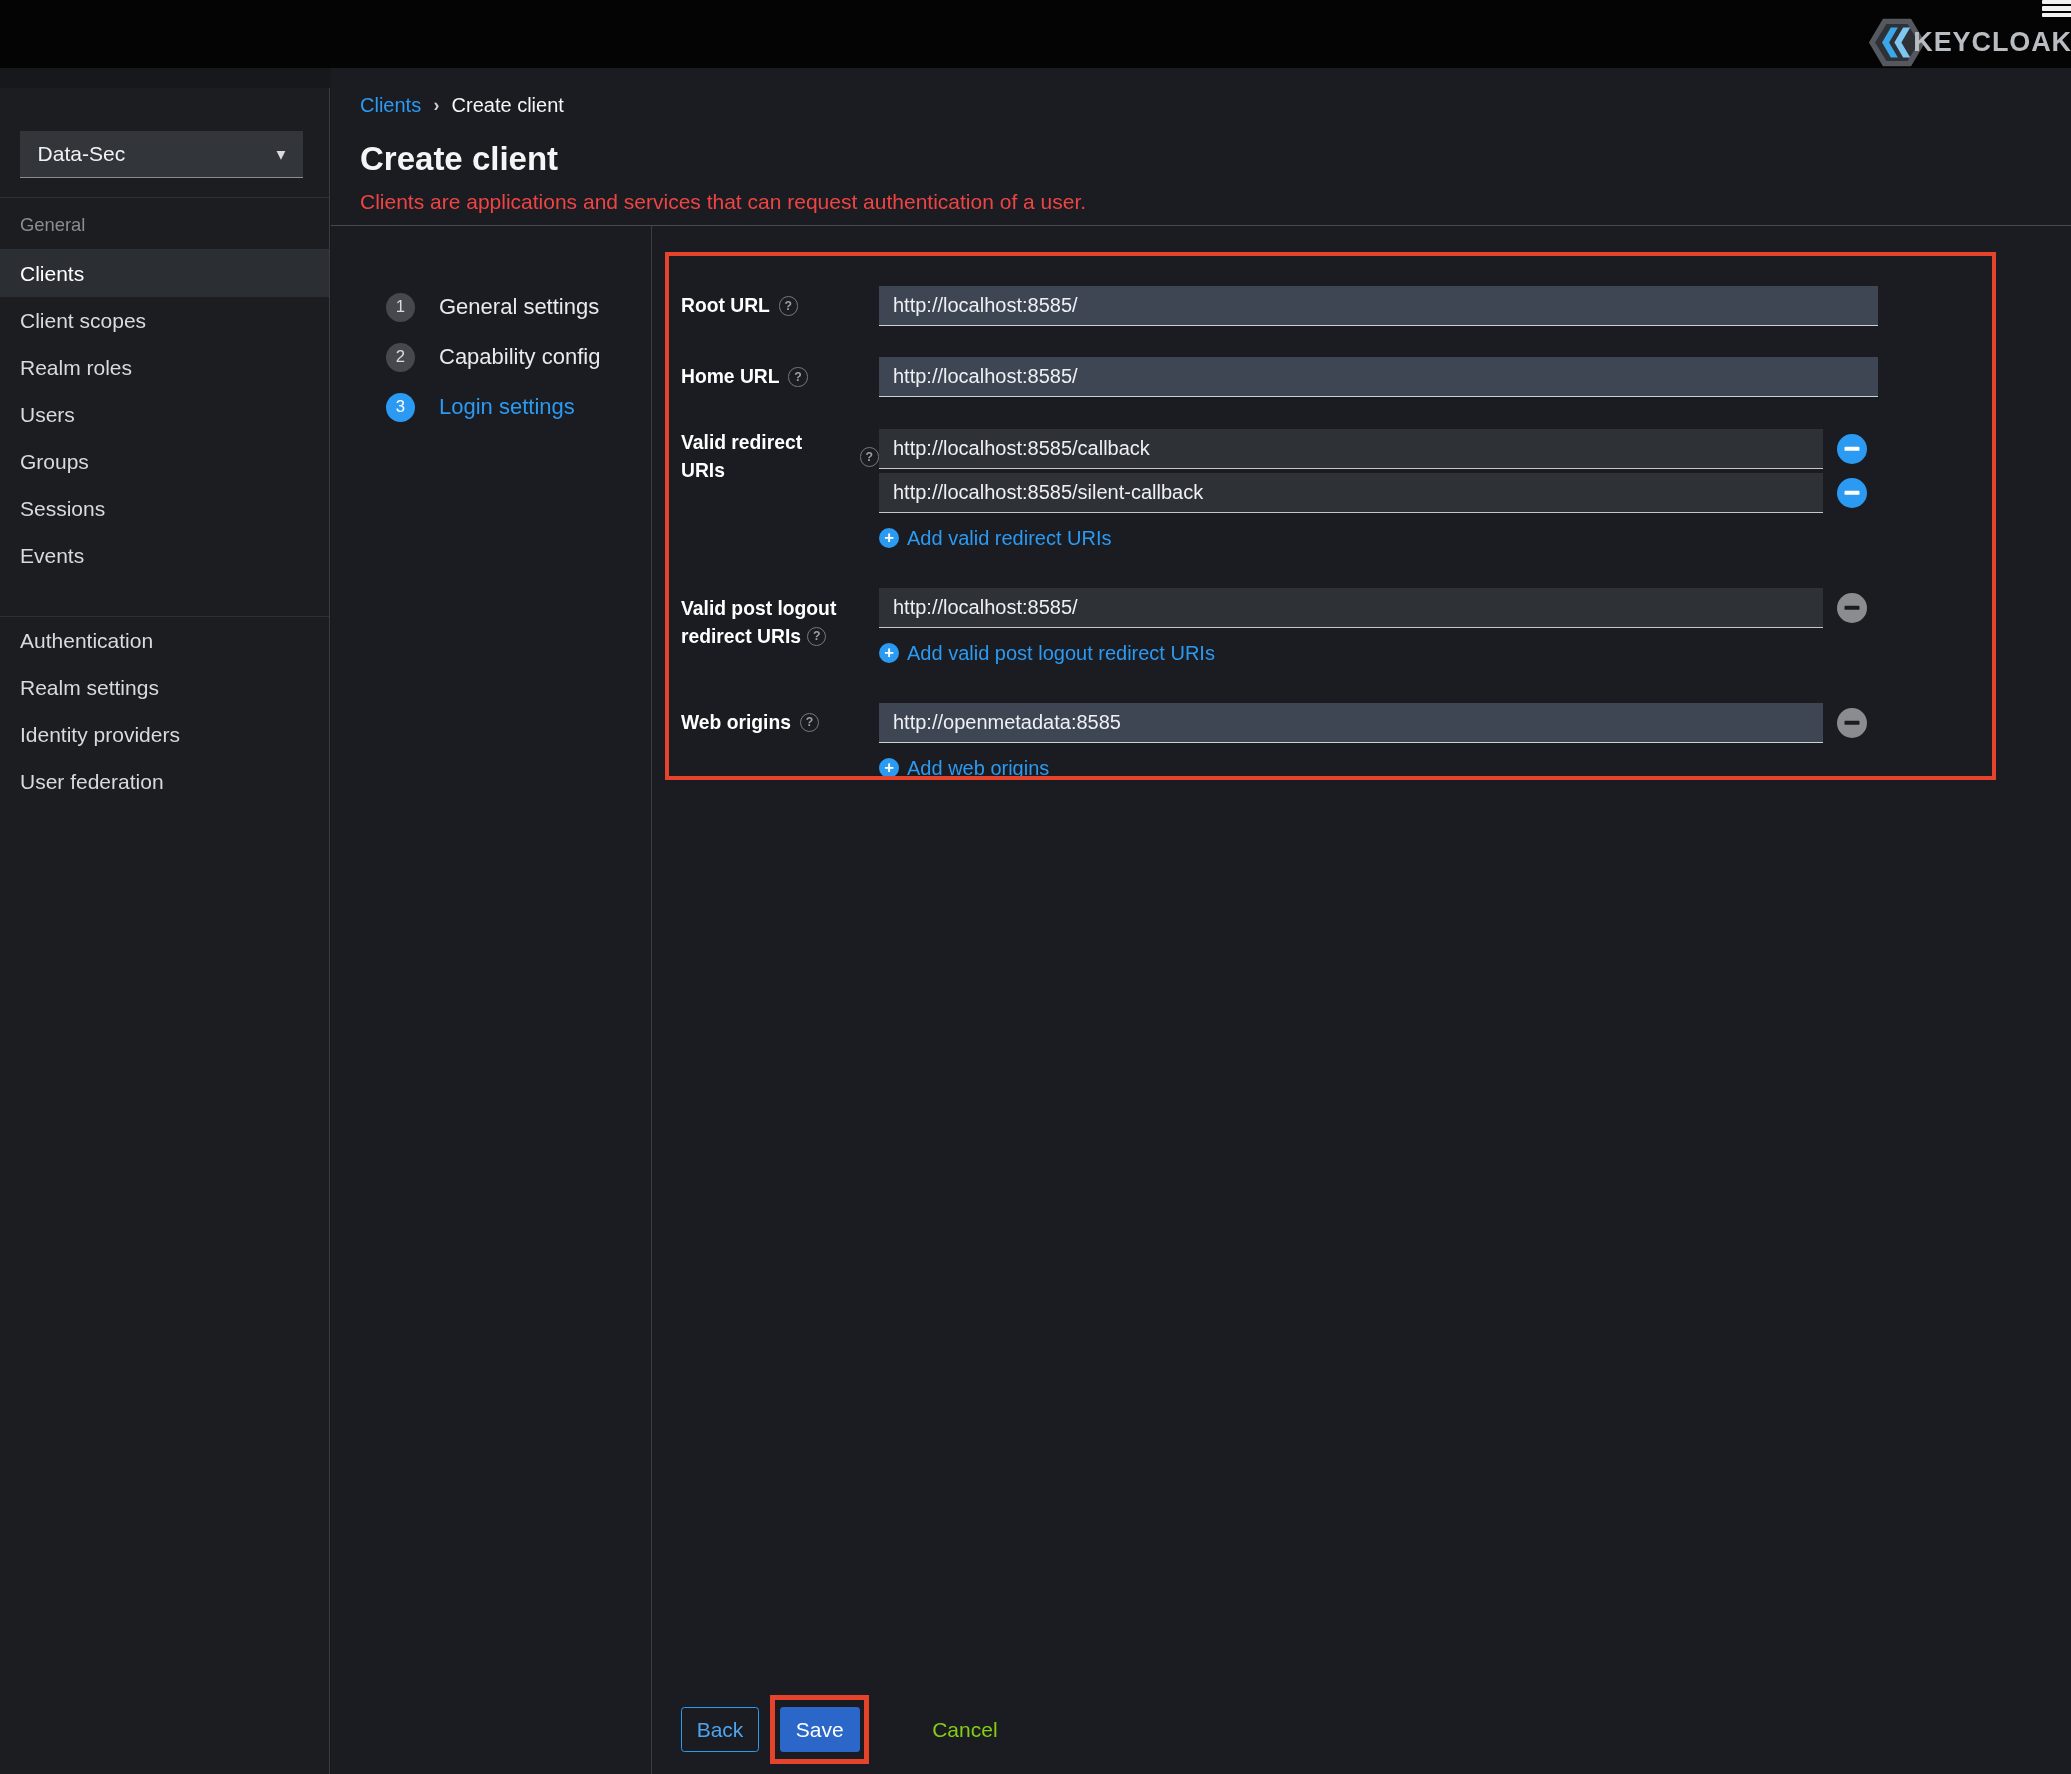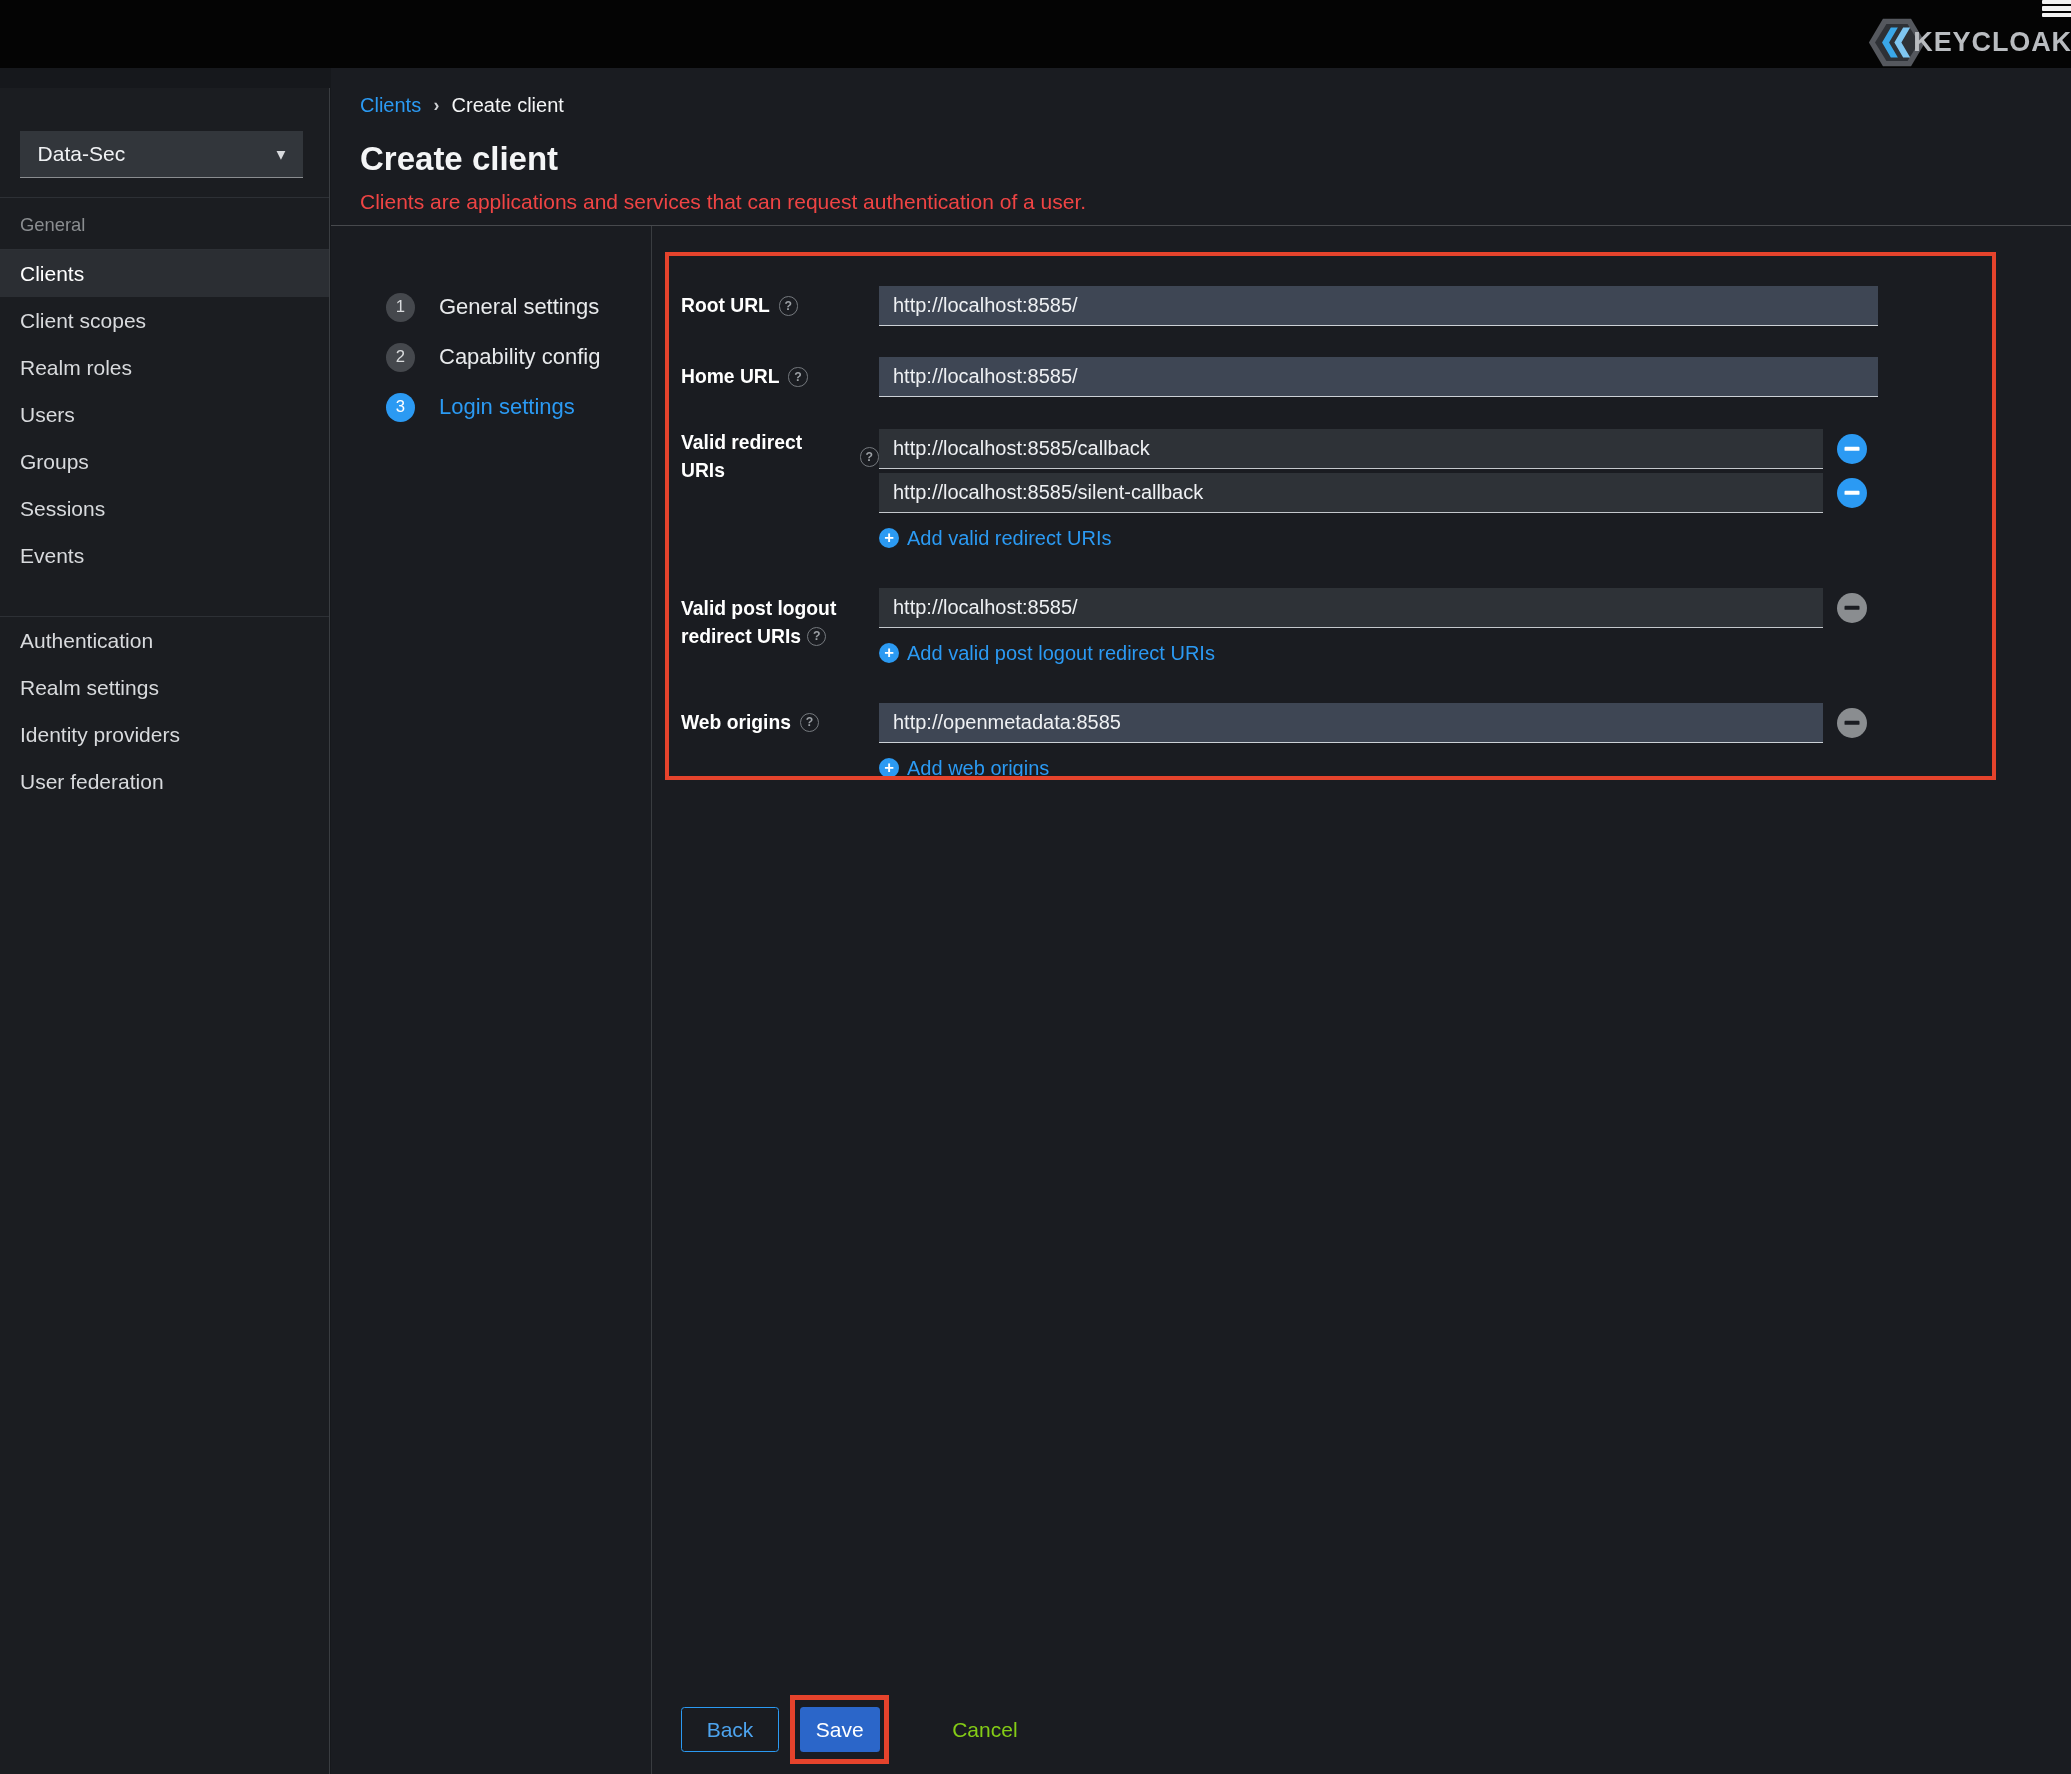--- a/index.html
+++ b/index.html
@@ -78,21 +78,21 @@
   .minus-btn.gray::after { background:#1a1c21; }
 
   .add-link { display:flex; align-items:center; gap:8px; margin-top:14px; color:#2b9af3; font-size:20px; cursor:pointer; width:max-content; }
   .plus-icon { width:20px; height:20px; border-radius:50%; background:#2b9af3; color:#ffffff; font-size:16.7px;
     font-weight:bold; display:flex; align-items:center; justify-content:center; flex:0 0 20px; line-height:1; }
 
   .mb-35 { margin-bottom:31px; } .mb-36 { margin-bottom:32px; } .mb-43 { margin-bottom:38px; }
 
   
   .form-footer { position:absolute; left:29px; bottom:9.7px; display:flex; align-items:center; z-index:20; }
-  .btn-back { width:98px; height:45px; background:transparent; border:0.9px solid #2b9af3; border-radius:3.5px;
+  .btn-back { width:78px; height:45px; background:transparent; border:0.9px solid #2b9af3; border-radius:3.5px;
     color:#4da4ef; font-size:21px; font-family:"Liberation Sans", sans-serif; cursor:pointer; }
   .save-highlight { margin-left:11.4px; border:5.3px solid #e5432c; padding:7px 4.4px; }
   .btn-save { width:80px; height:45px; background:#2b66c9; border:none; border-radius:3.5px;
     color:#ffffff; font-size:21px; font-family:"Liberation Sans", sans-serif; cursor:pointer; }
   .btn-cancel { margin-left:63px; background:none; border:none; color:#84cc16; font-size:21px;
     font-family:"Liberation Sans", sans-serif; cursor:pointer; }
 </style>
 </head>
 <body>
 

